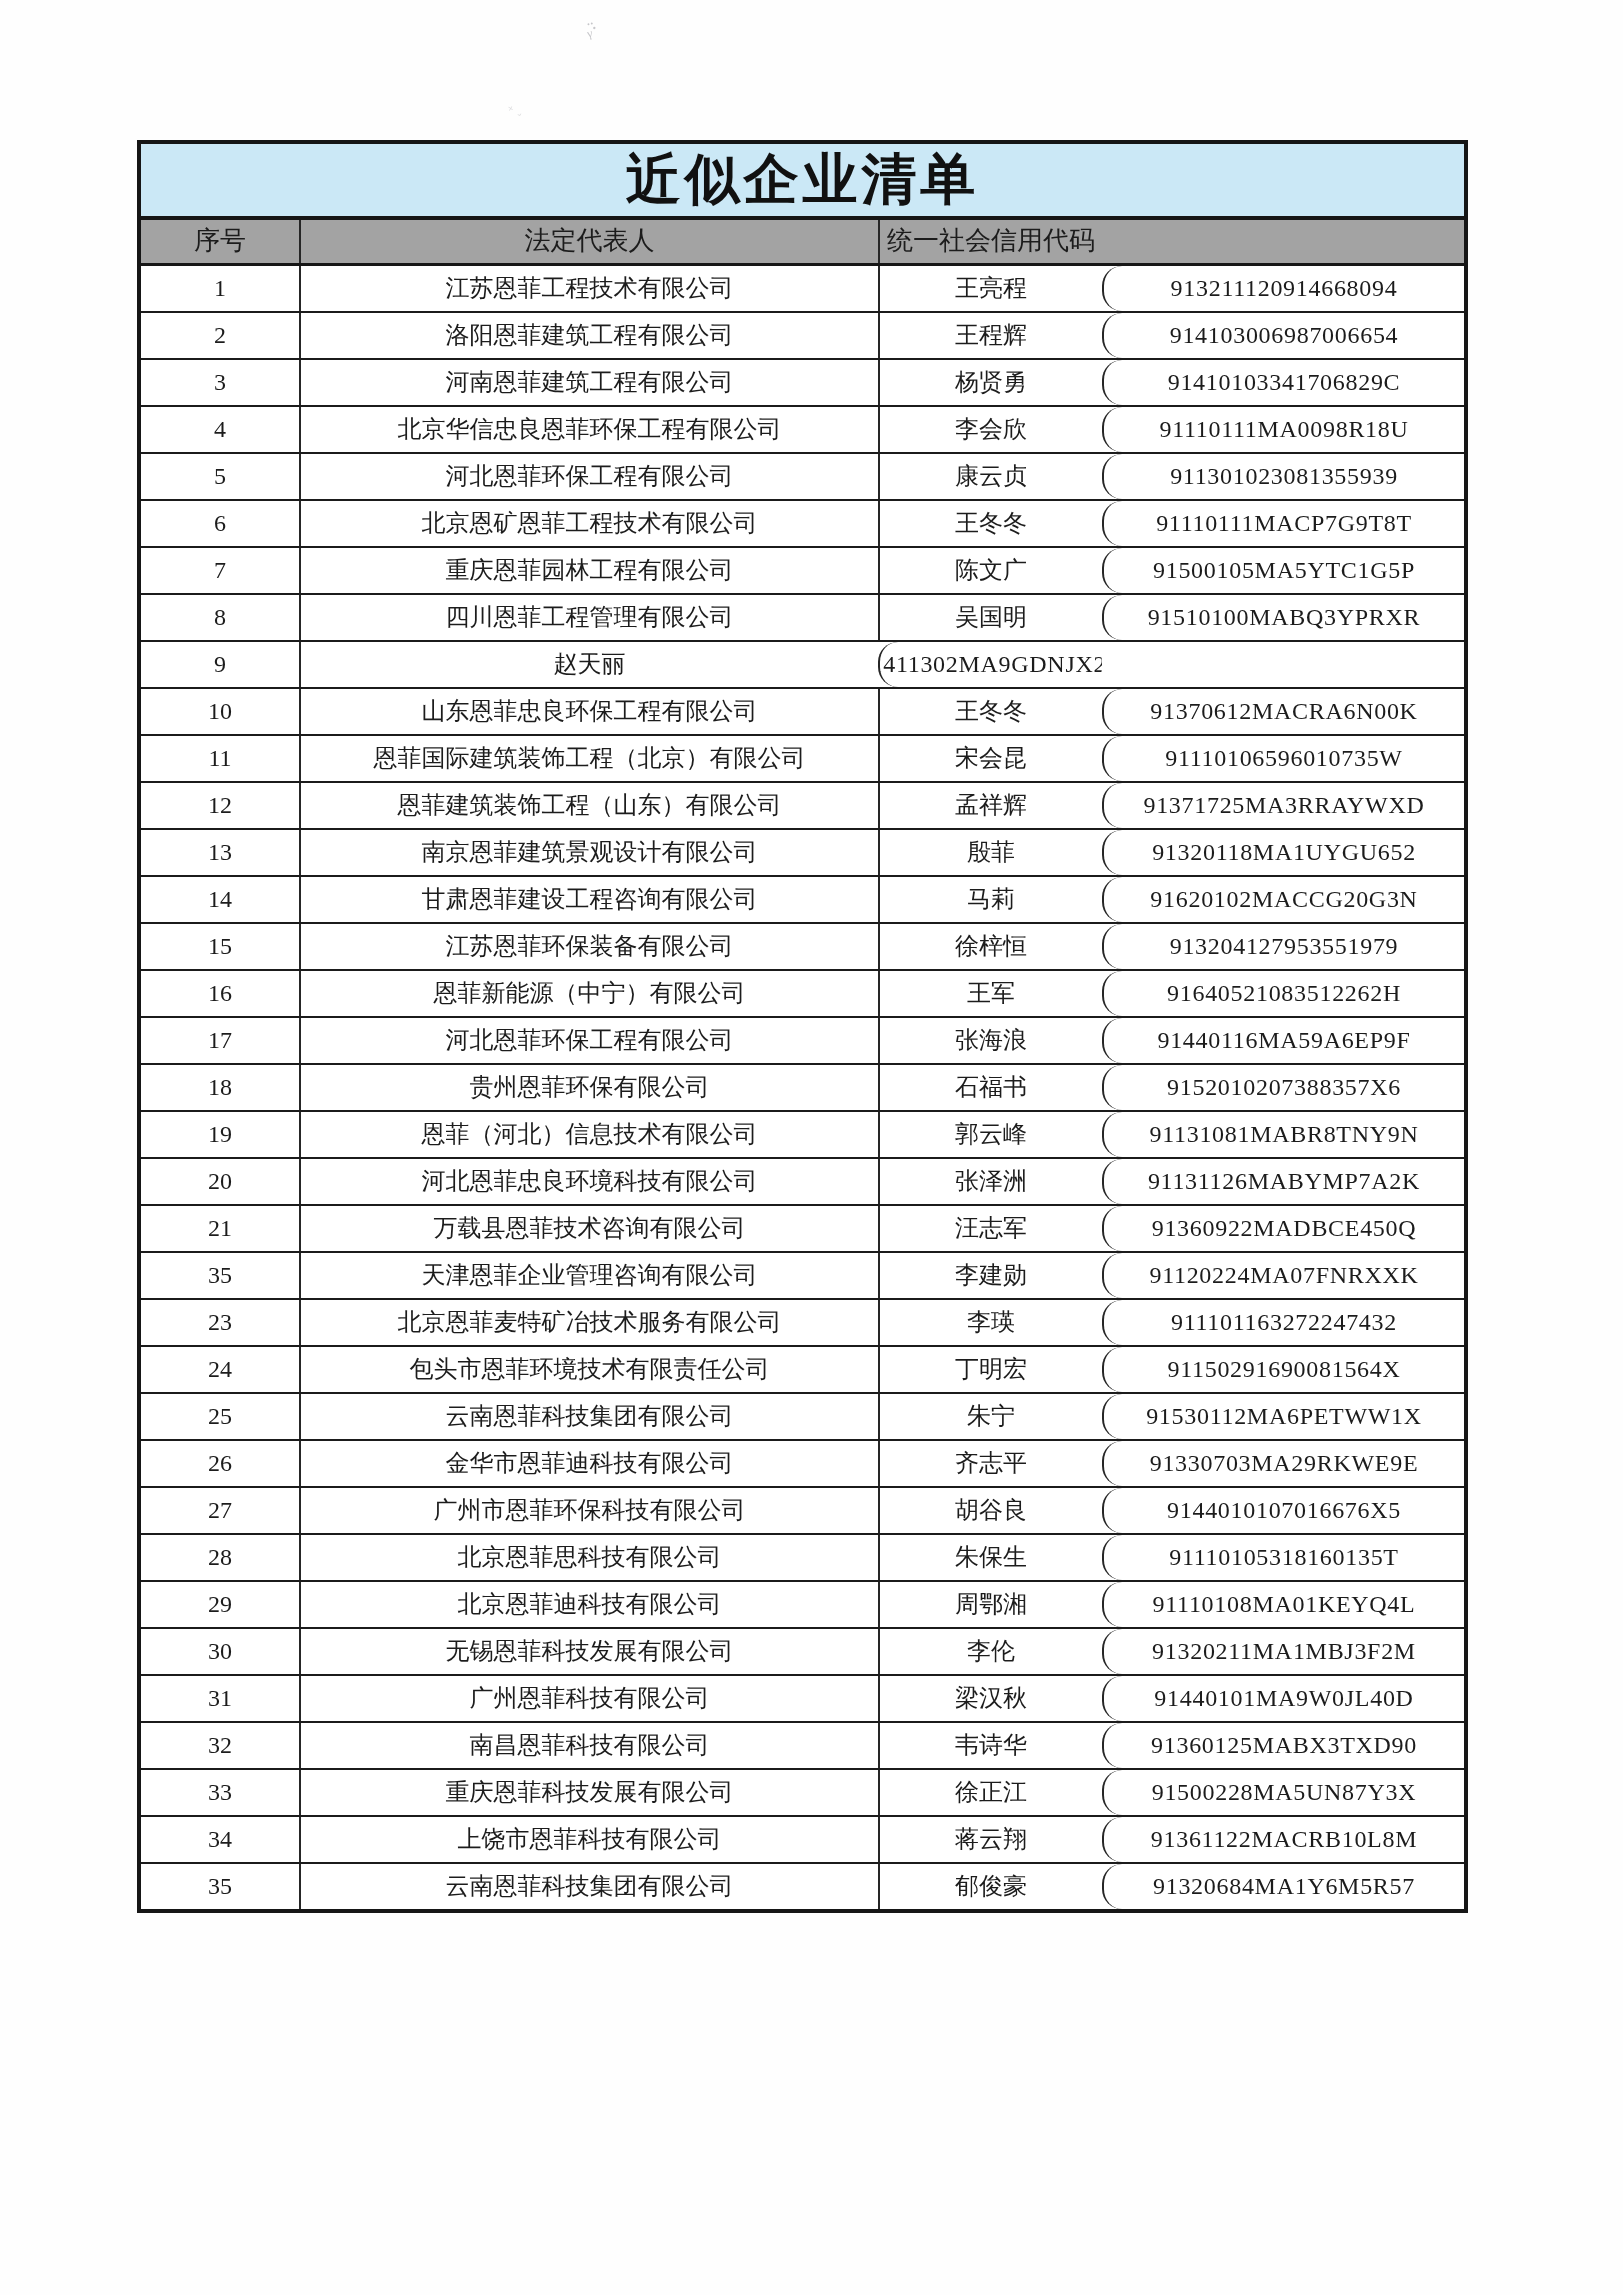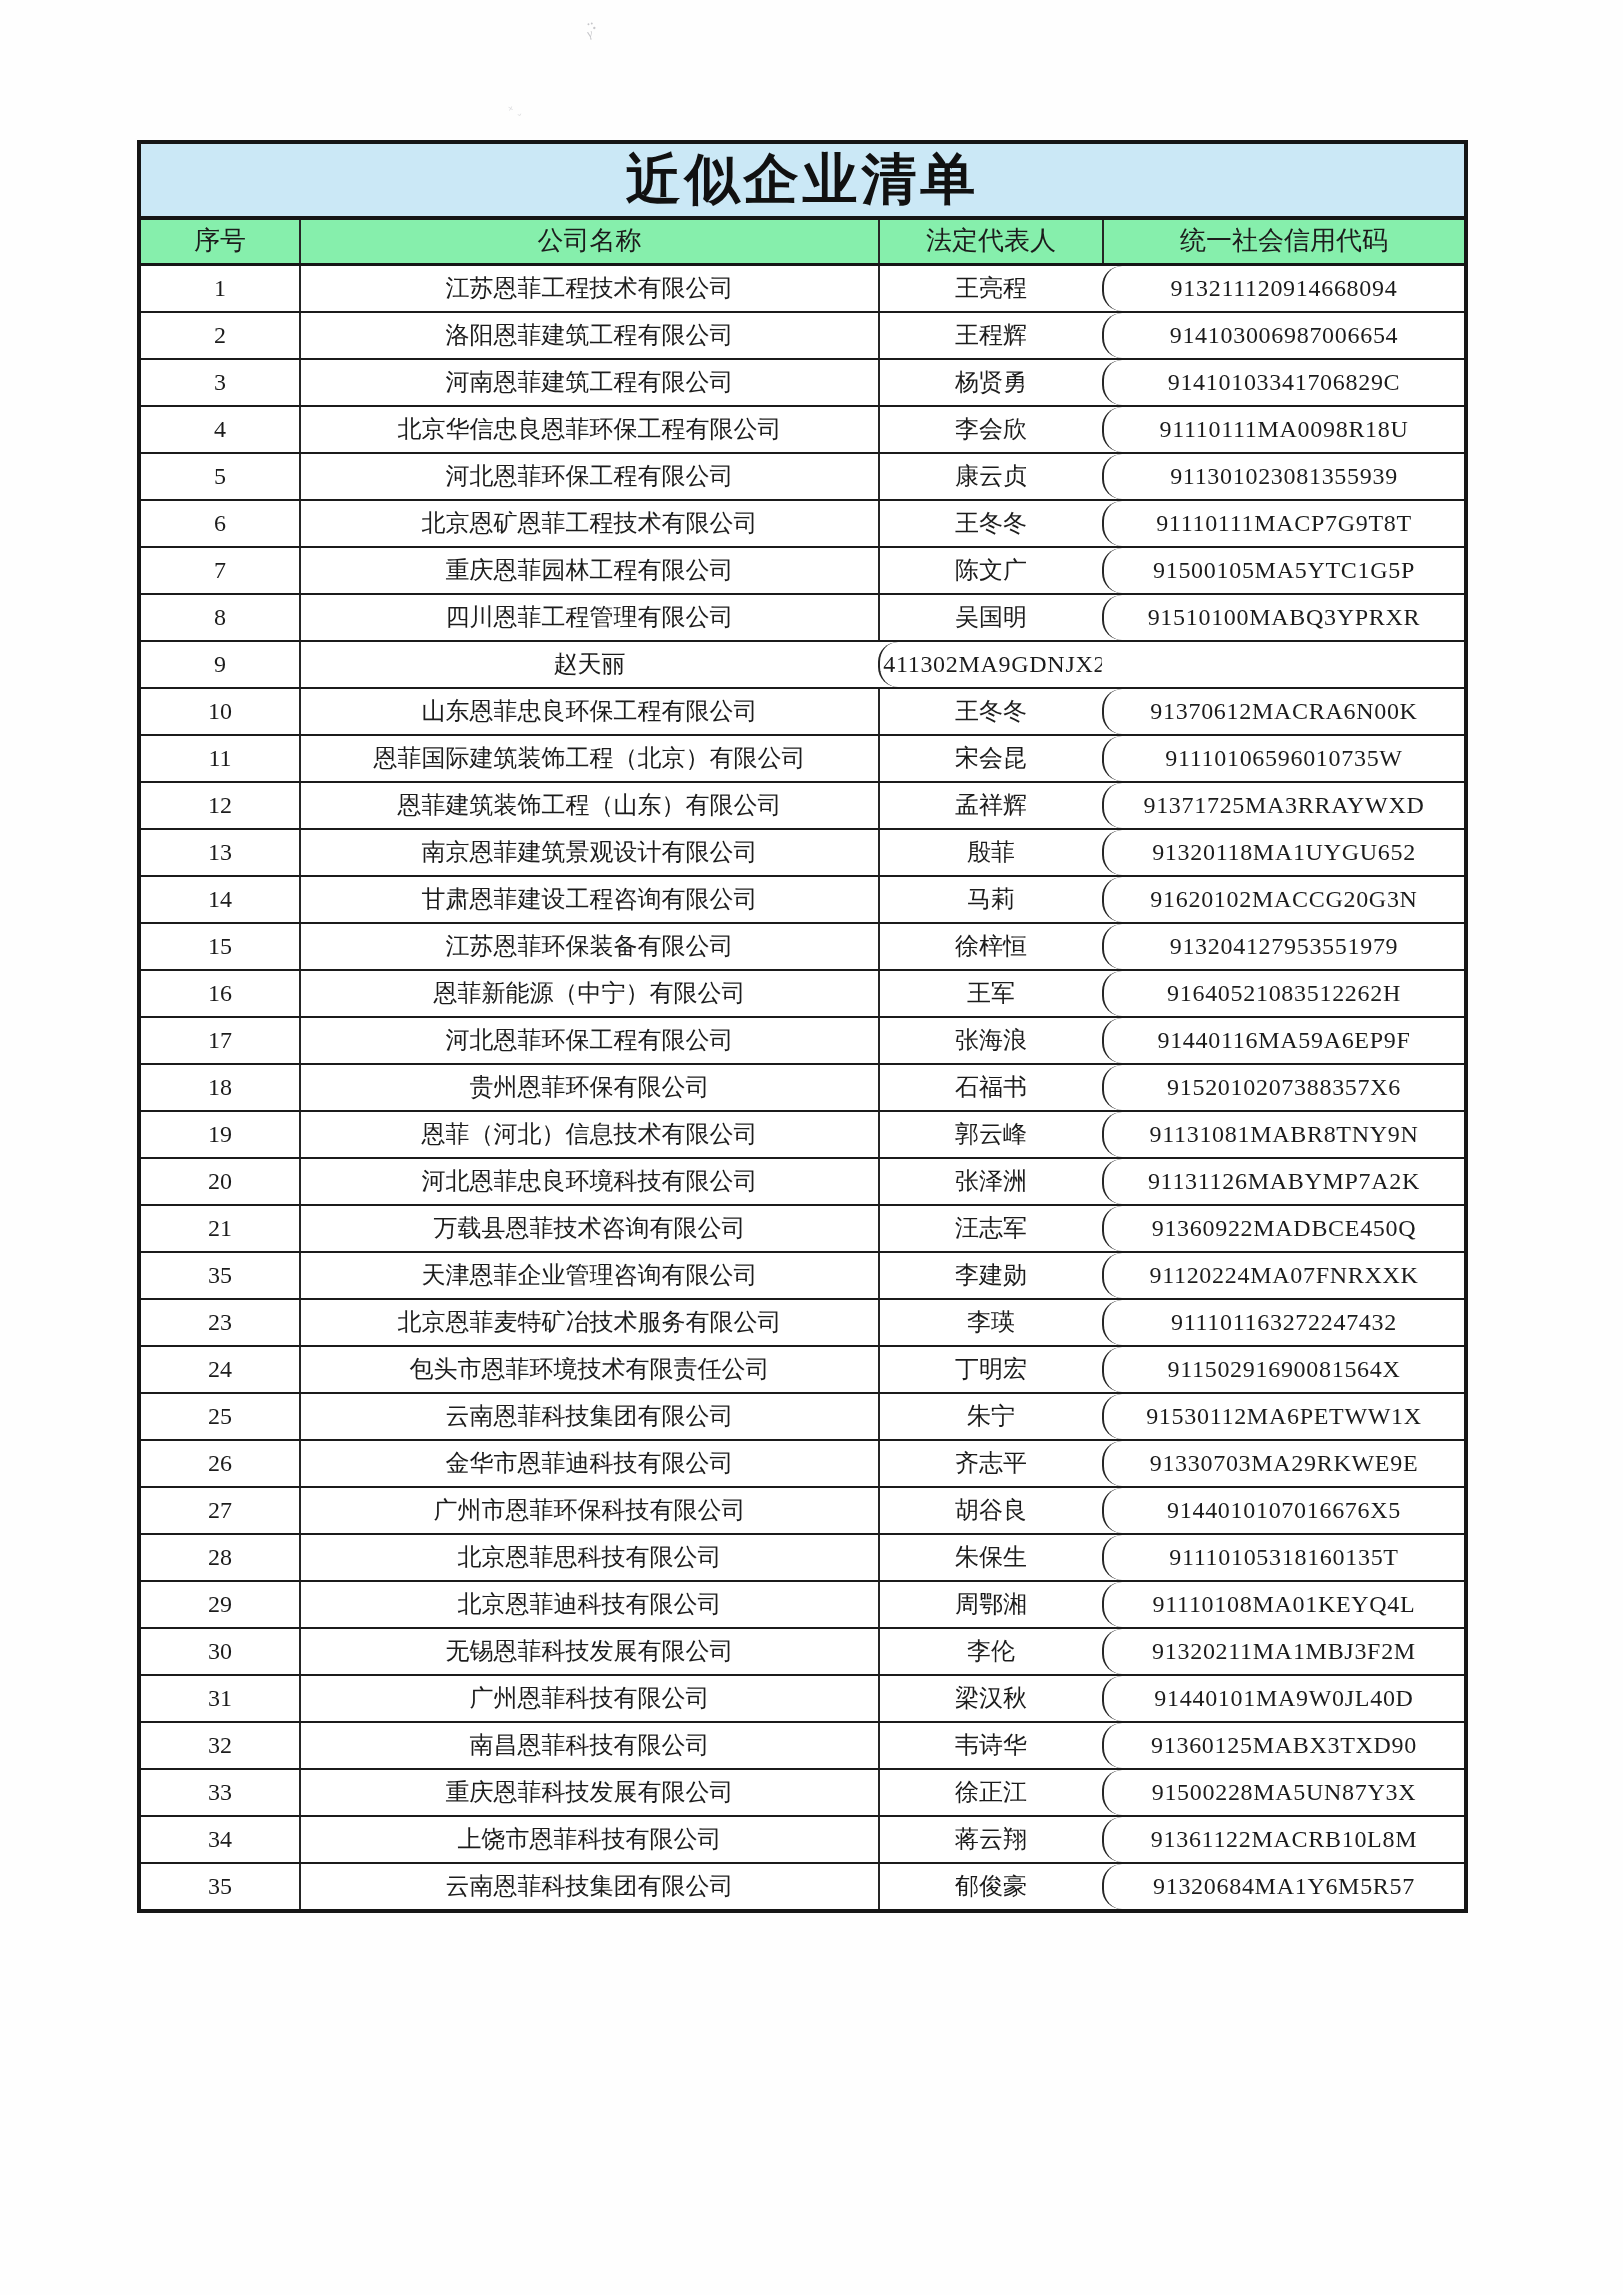--- a/index.html
+++ b/index.html
@@ -52,21 +52,21 @@
   .title-band .title-text {
     font-family: "Liberation Sans", "DejaVu Sans", sans-serif;
     font-weight: bold;
     font-size: 55px;
     letter-spacing: 3.9px;
     color: #111;
   }
   .header-row {
     display: grid;
     grid-template-columns: 158px 579px 224px auto;
-    background: #86efac;
+    background: #a3a3a3;
     border-bottom: 3.9px solid #161616;
     height: 43px;
   }
   .header-row .cell {
     font-size: 26px;
     font-weight: normal;
   }
   .row {
     display: grid;
     grid-template-columns: 158px 579px 224px auto;
@@ -99,21 +99,20 @@
   <span class="scan-mark mark-b">˟ ˬ</span>
 
   <div class="table-wrap">
 
     <div class="title-band">
       <span class="title-text">近似企业清单</span>
     </div>
 
     <div class="header-row">
       <div class="cell">序号</div>
-      <div class="cell">公司名称</div>
       <div class="cell">法定代表人</div>
       <div class="cell">统一社会信用代码</div>
     </div>
 
     <div id="table-body">
   <div class="row">
     <div class="cell c-index">1</div>
     <div class="cell c-name">江苏恩菲工程技术有限公司</div>
     <div class="cell c-rep">王亮程</div>
     <div class="cell c-code">913211120914668094</div>

